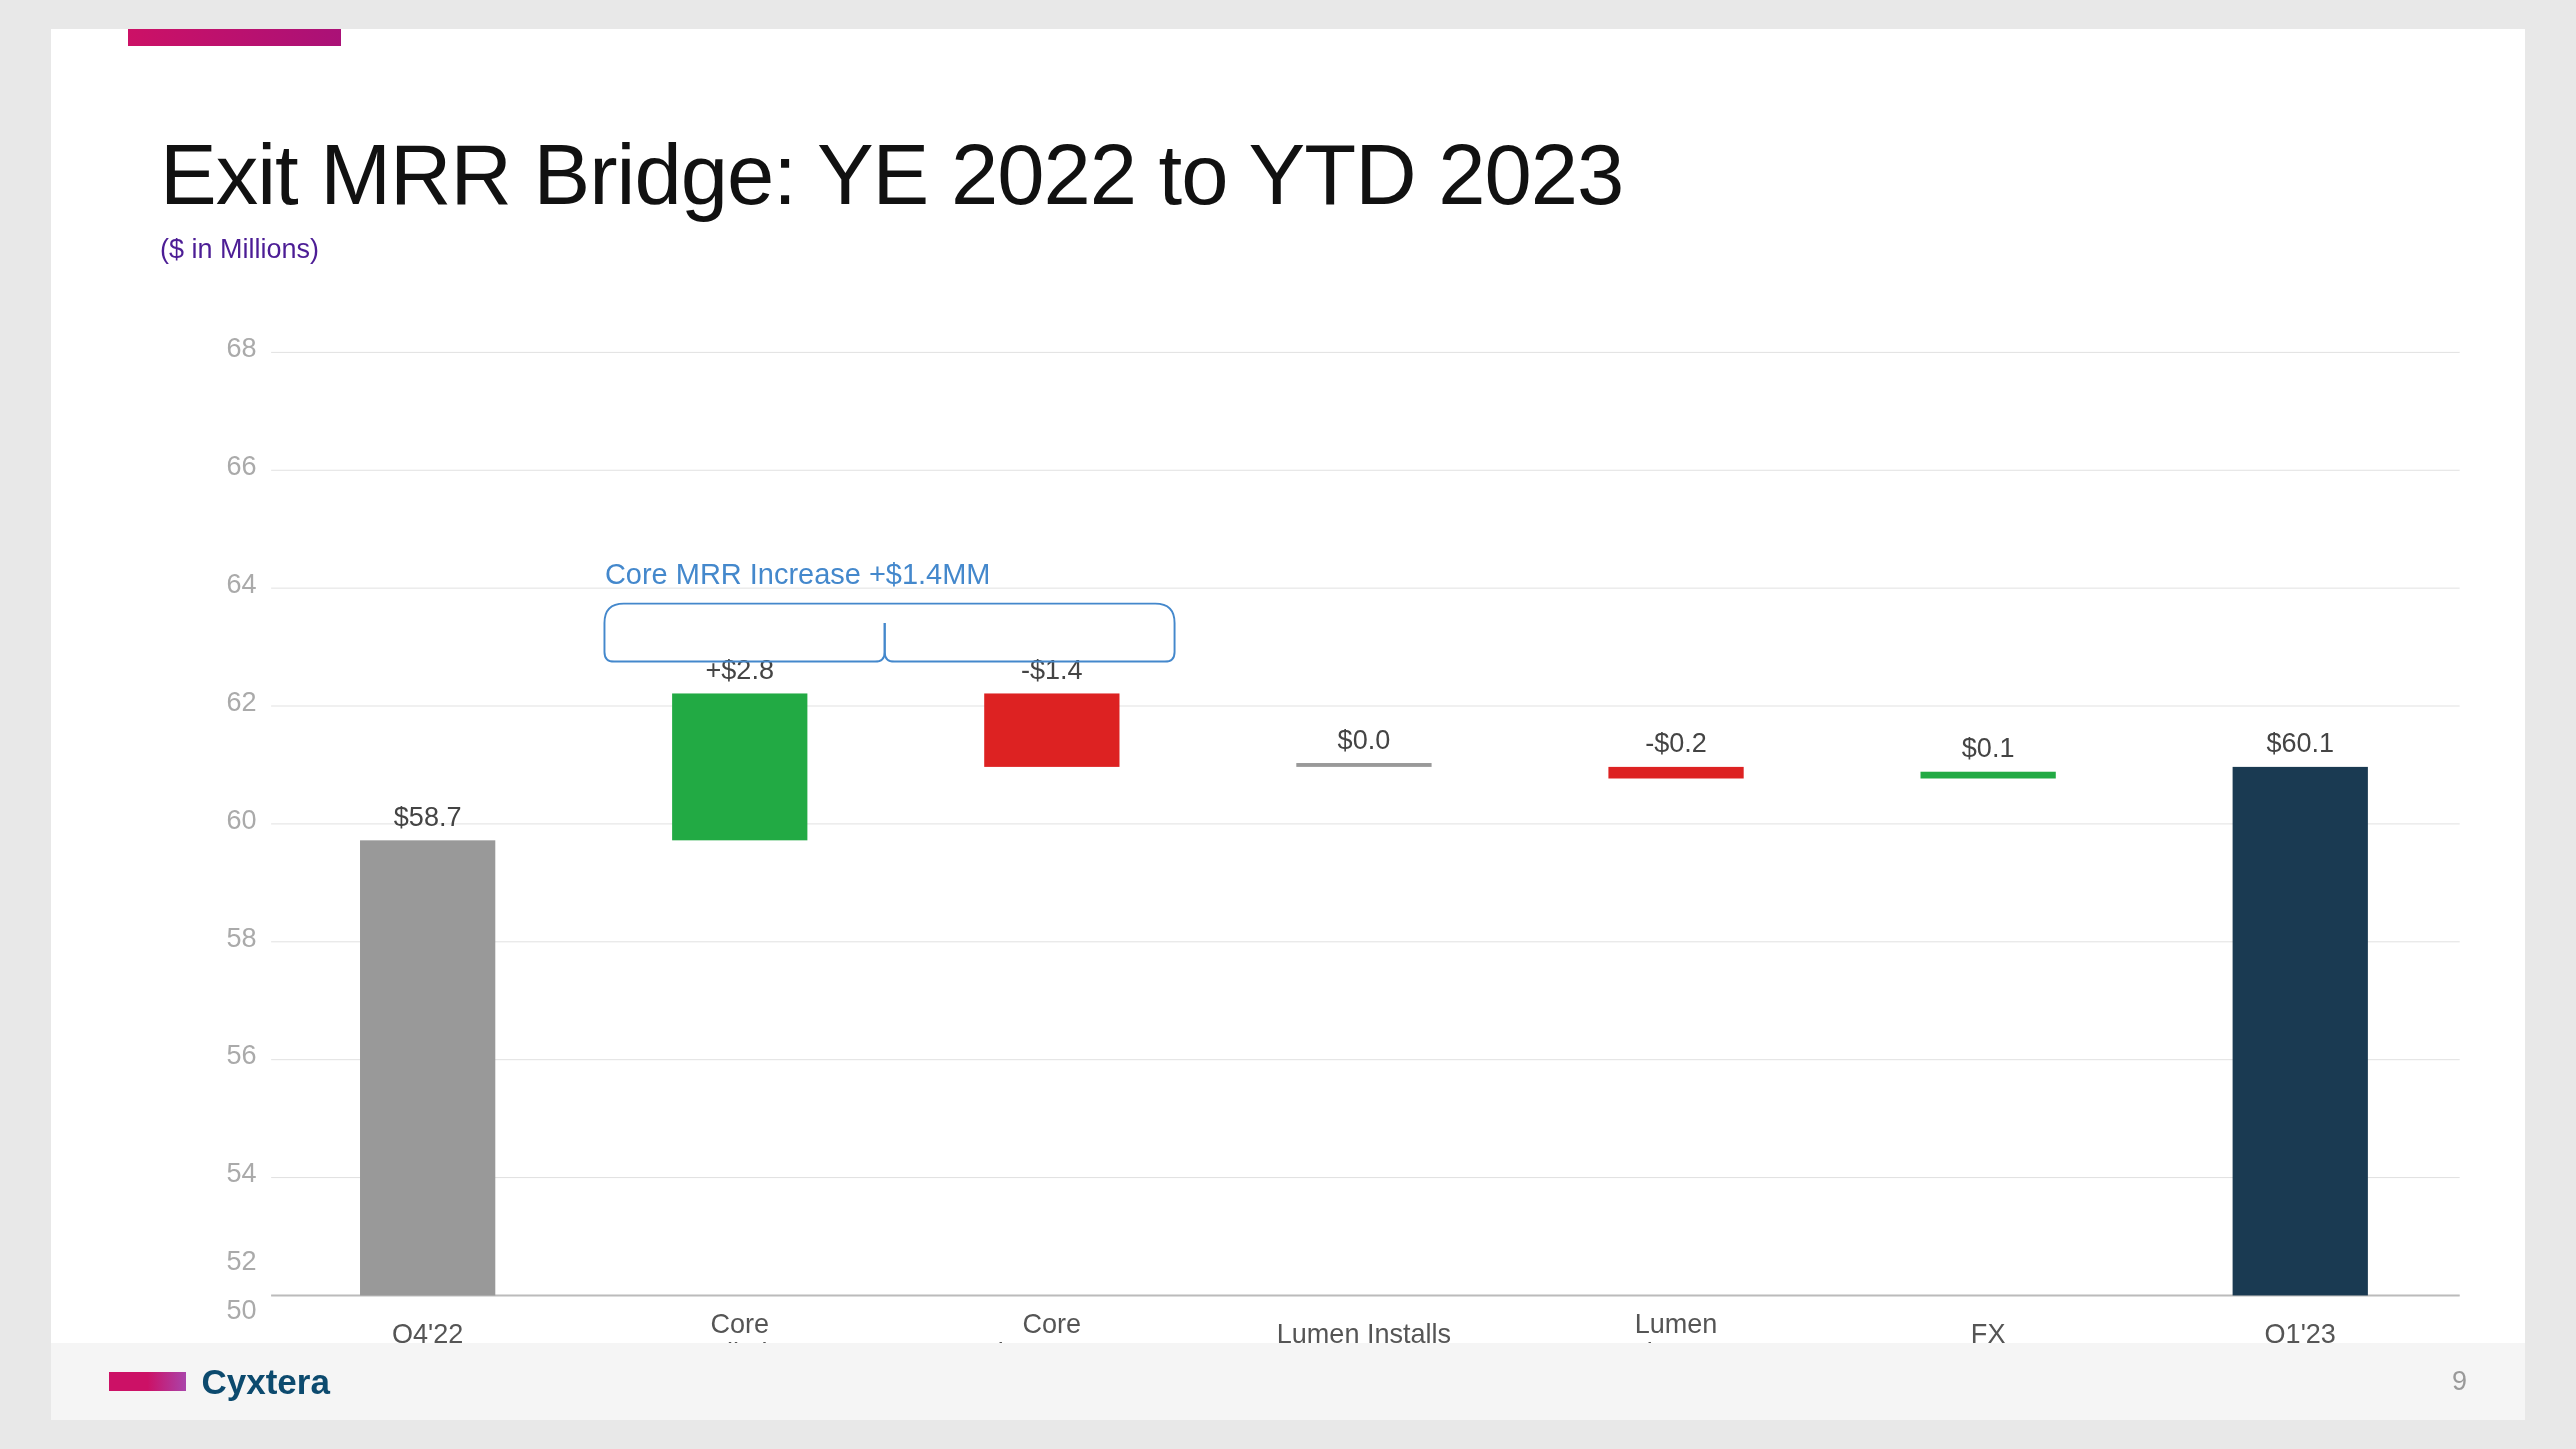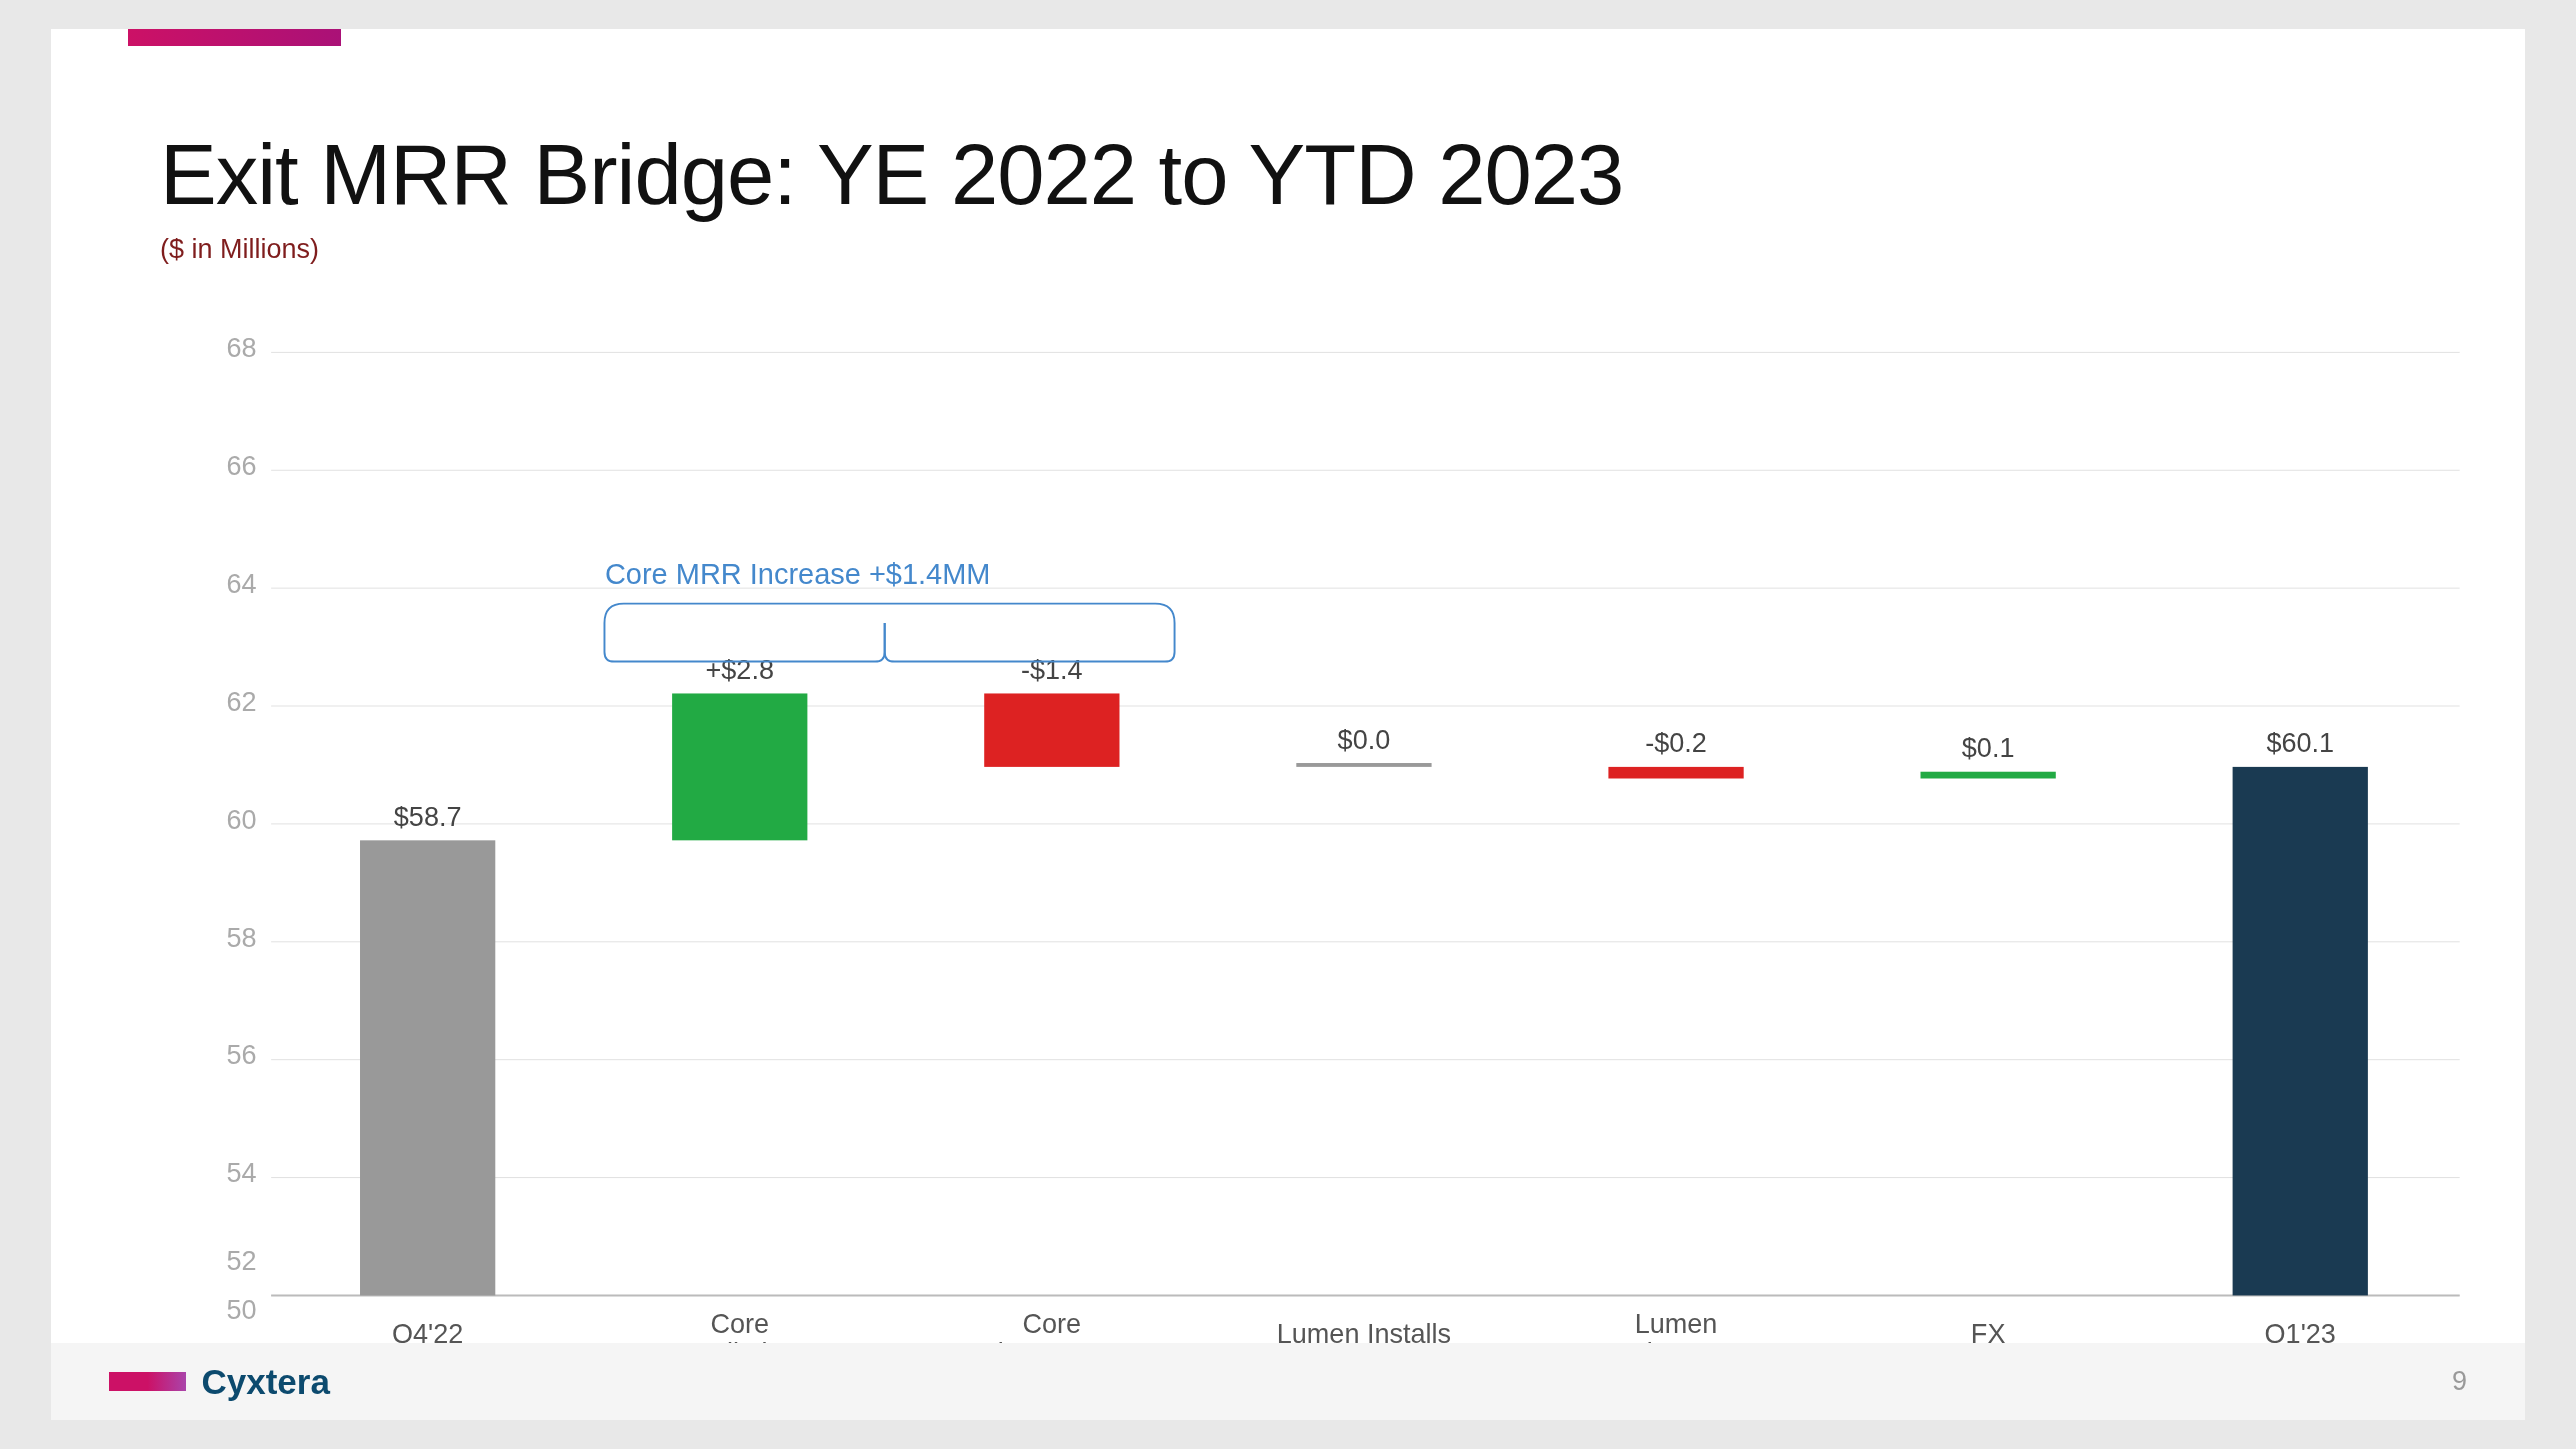--- a/index.html
+++ b/index.html
@@ -32,21 +32,21 @@
     }
     .title {
       font-size: 85px;
       font-weight: 400;
       color: #111111;
       margin-top: 39px;
       letter-spacing: -1px;
     }
     .subtitle {
       font-size: 27px;
-      color: #7f1d1d;
+      color: #4c1d95;
       margin-top: 9.7px;
       margin-bottom: 39px;
     }
     
     .footer {
       position: absolute;
       bottom: 0;
       left: 0;
       right: 0;
       height: 77px;

